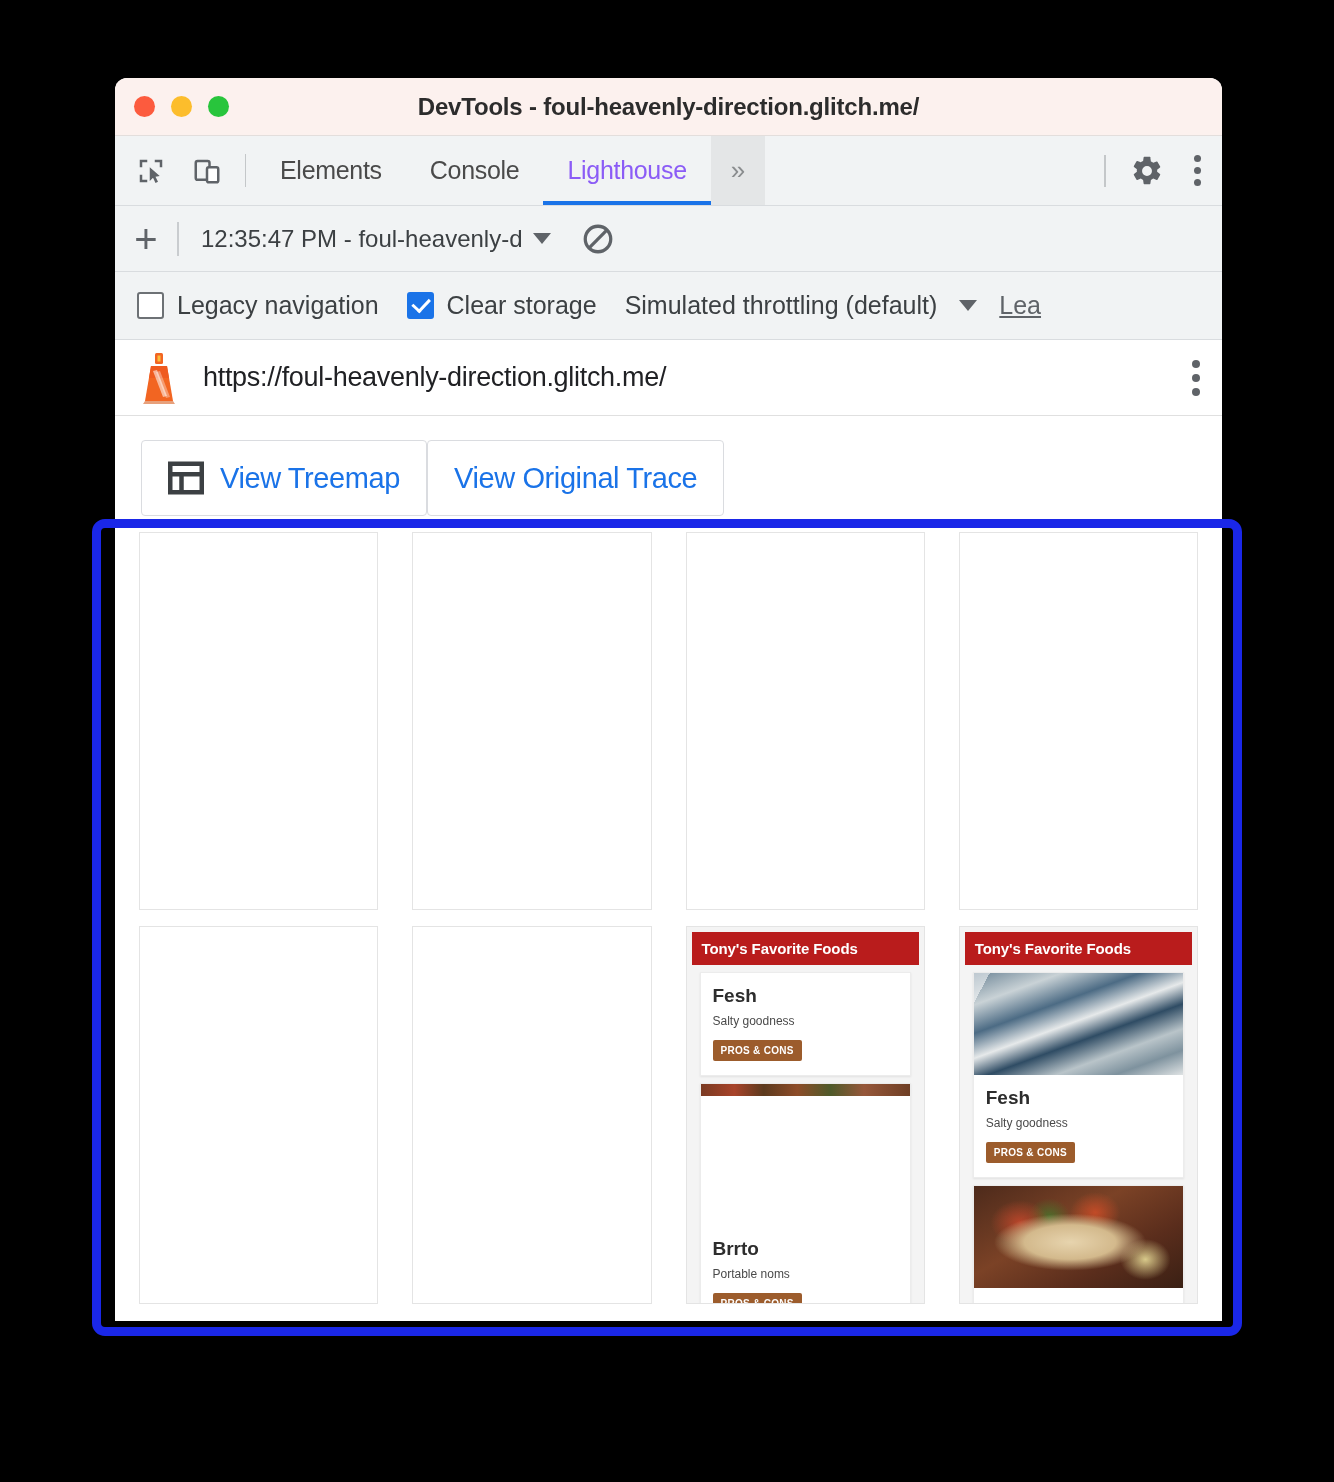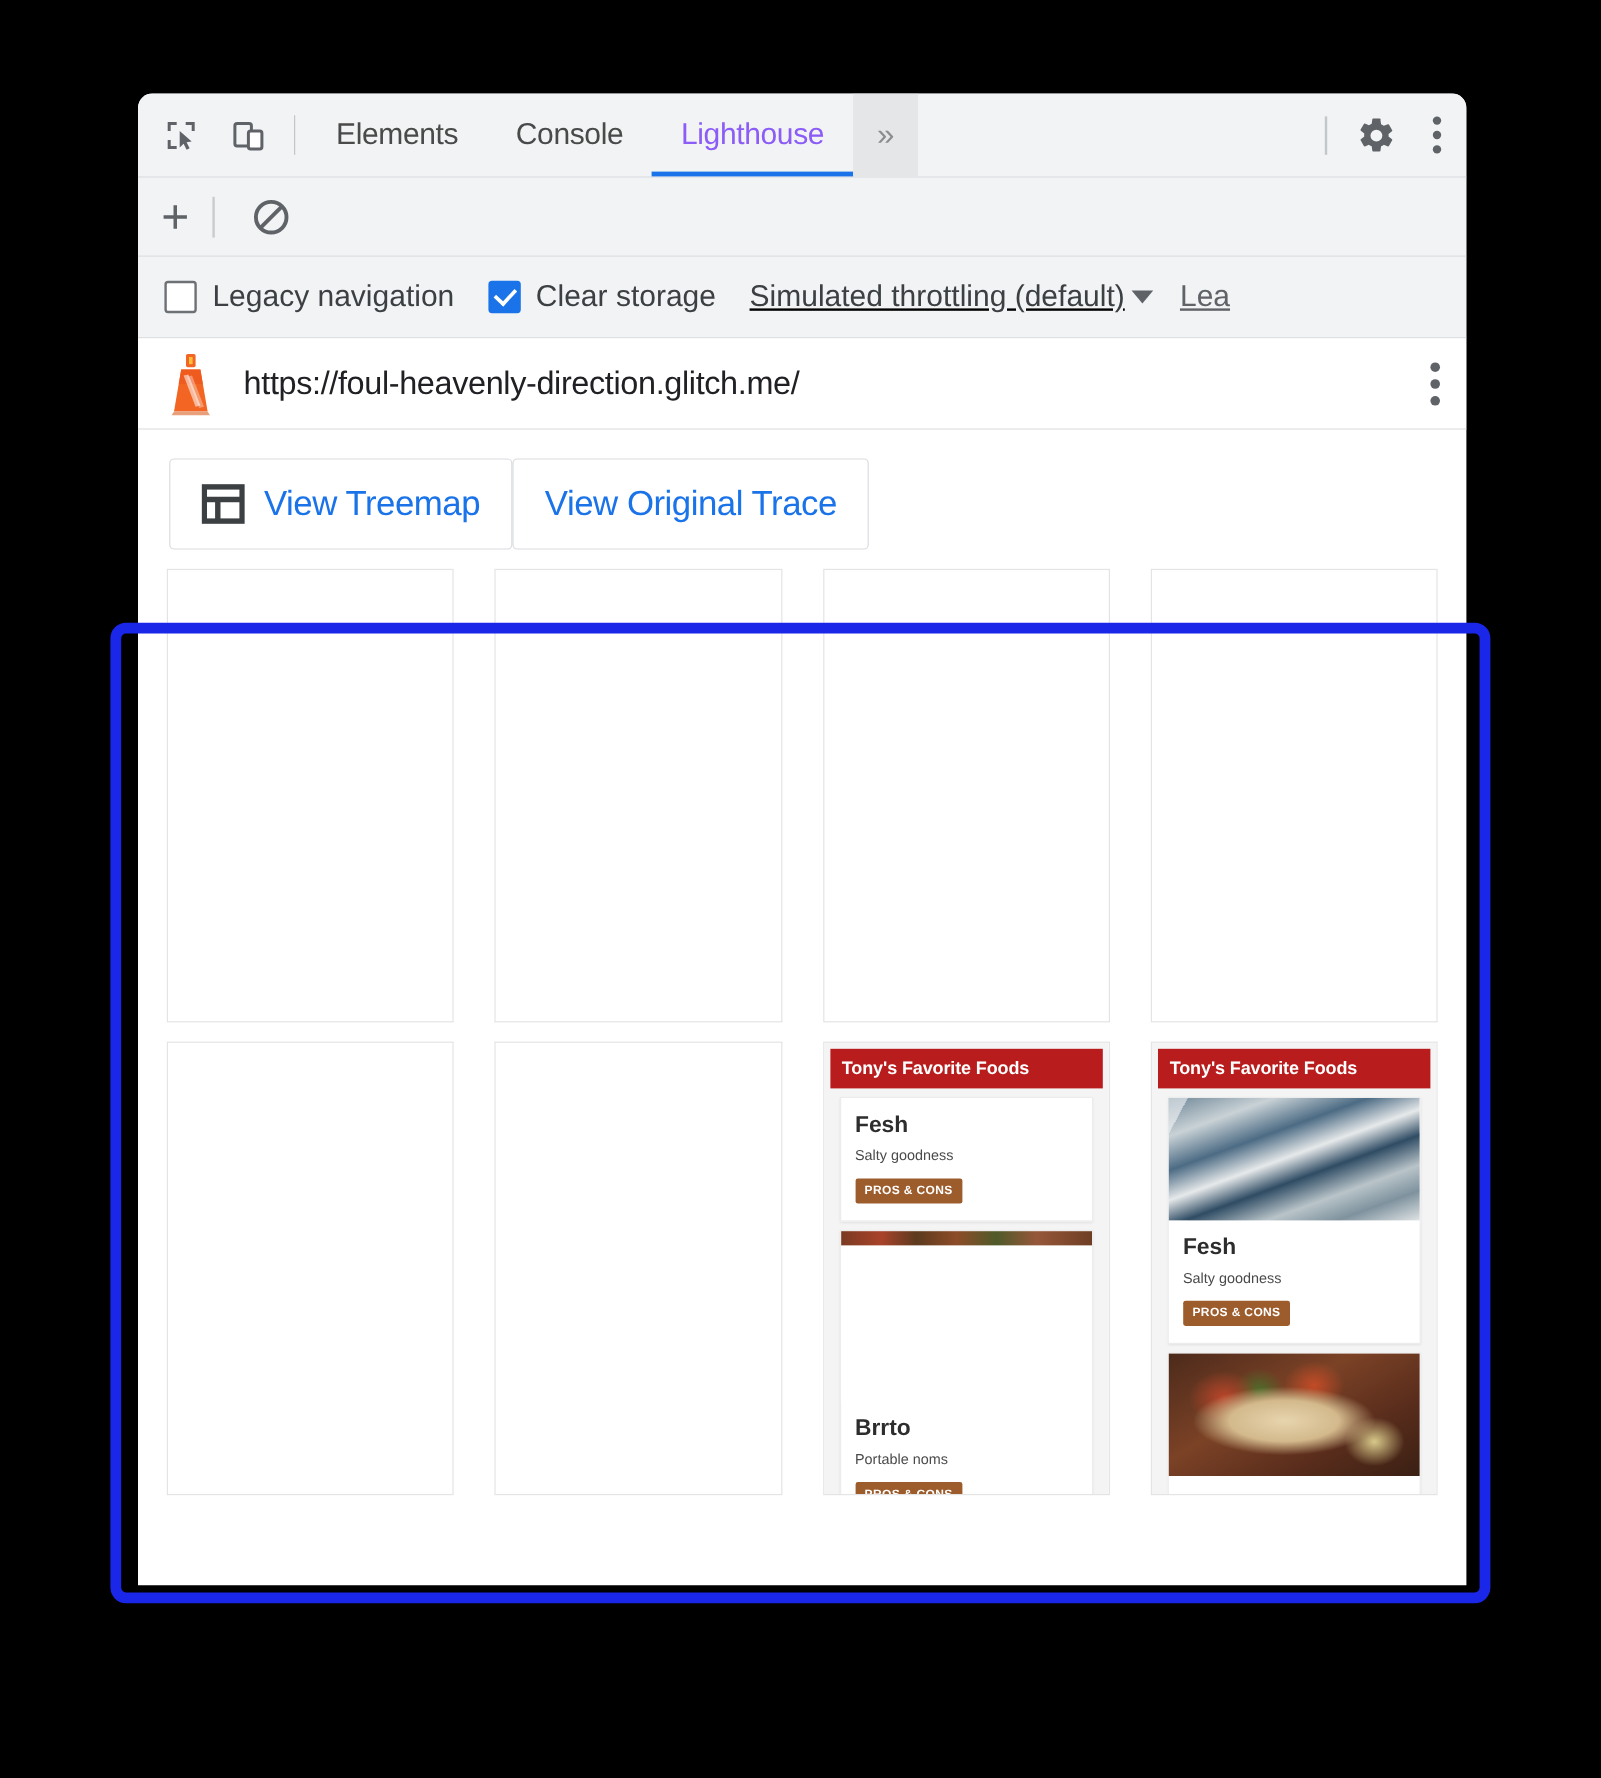--- a/index.html
+++ b/index.html
@@ -111,21 +111,21 @@
   }
   .cbox.checked {
     background: #1a73e8; border-color: #1a73e8;
     display: flex; align-items: center; justify-content: center;
   }
   .cbox.checked::after {
     content: ""; width: 8px; height: 14px; border: solid #fff;
     border-width: 0 3px 3px 0; transform: rotate(43deg) translate(-1px,-2px);
   }
   .optlabel { font-size: 25px; color: #3c4043; white-space: nowrap; }
-  .throttle { margin-left: 28px; display: flex; align-items: center; gap: 6px; text-decoration: underline; }
+  .throttle { margin-left: 28px; display: flex; align-items: center; gap: 22px; }
   .lea {
     margin-left: 22px; font-size: 25px; color: #5f6368;
     text-decoration: underline; white-space: nowrap;
   }
 
   
   .urlbar {
     height: 76px; background: #ffffff; display: flex; align-items: center;
     border-bottom: 1px solid #e0e0e0; padding: 0 22px;
   }
@@ -212,20 +212,28 @@
     pointer-events: none;
   }
 
   .noselect { user-select: none; }
 </style>
 </head>
 <body class="noselect">
 
 <div id="window">
 
+  <div class="titlebar">
+    <div class="lights">
+      <span class="light red"></span>
+      <span class="light yellow"></span>
+      <span class="light green"></span>
+    </div>
+    <div class="title-text">DevTools - foul-heavenly-direction.glitch.me/</div>
+  </div>
 
   <div class="tabbar">
     <div class="tb-iconbtn">
       <svg width="30" height="30" viewBox="0 0 24 24">
         <path d="M3 3h6v2H5v4H3V3zm12 0h6v6h-2V5h-4V3zM3 15h2v4h4v2H3v-6z" fill="#5f6368"></path>
         <path d="M11 9l8 7-3.4.5 2 4-2 1-2-4.1L11 20V9z" fill="#5f6368"></path>
       </svg>
     </div>
     <div class="tb-iconbtn">
       <svg width="30" height="30" viewBox="0 0 24 24">
@@ -261,20 +269,24 @@
           </span>
       </div>
     </div>
   </div>
 
   <div class="runbar">
     <div class="plus">
       <span>+</span>
     </div>
     <div class="runbar-sep"></div>
+    <div class="run-select">
+      <span class="run-select-label">12:35:47 PM - foul-heavenly-d</span>
+      <span class="caret"></span>
+    </div>
     <div class="noentry">
       <svg width="34" height="34" viewBox="0 0 24 24">
         <circle cx="12" cy="12" r="9" fill="none" stroke="#5f6368" stroke-width="2.3"></circle>
         <line x1="5.8" y1="18.2" x2="18.2" y2="5.8" stroke="#5f6368" stroke-width="2.3"></line>
       </svg>
     </div>
   </div>
 
   <div class="optionsbar">
     <label class="optcheck">

